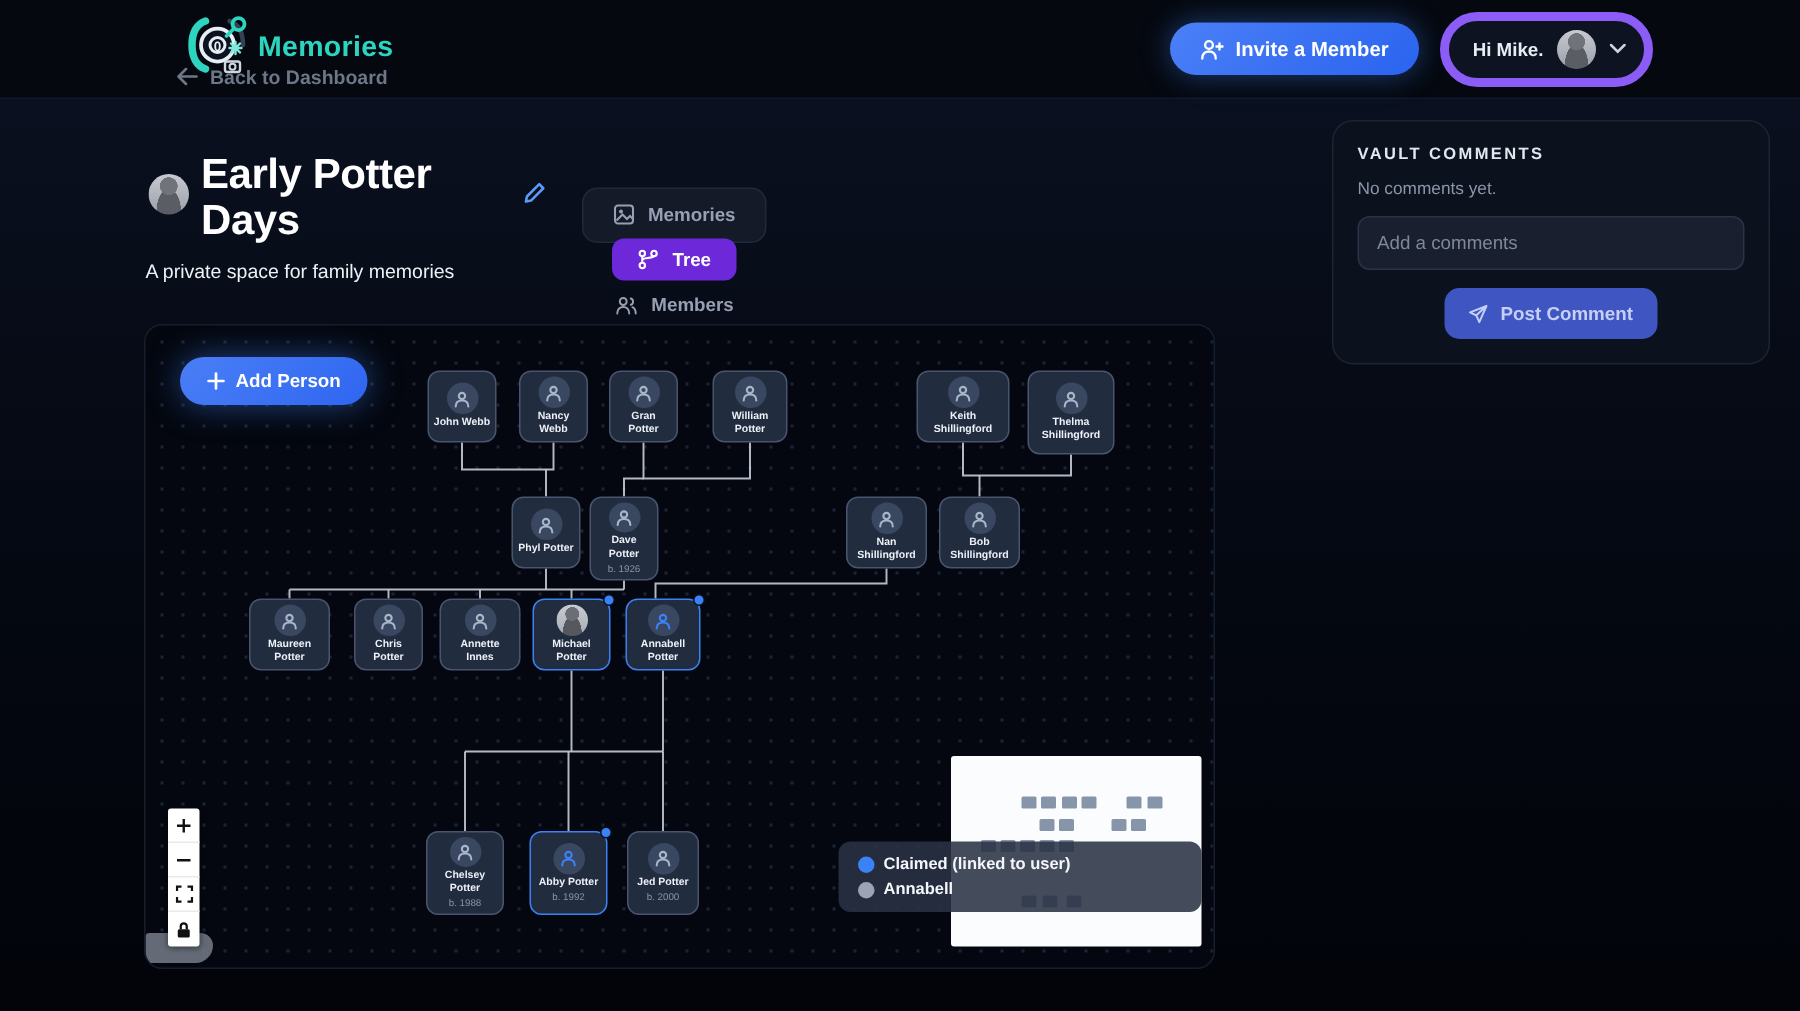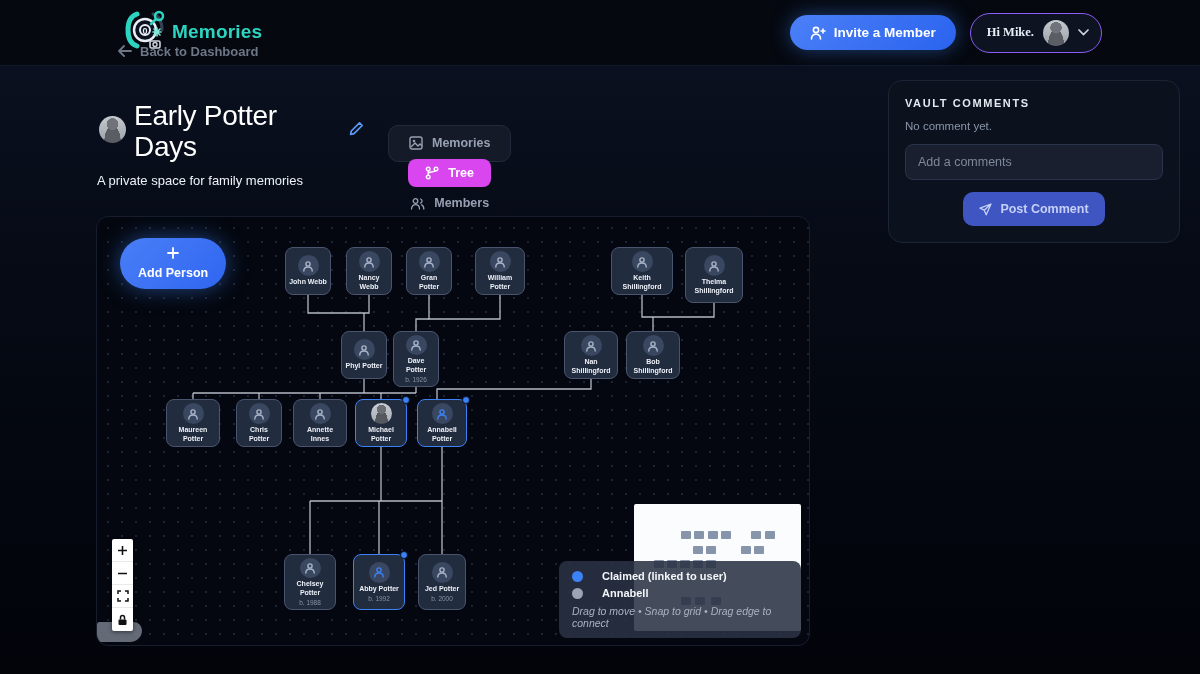--- a/index.html
+++ b/index.html
@@ -13,42 +13,42 @@
   .logo-ic { position:absolute; left:6px; top:8px; }
   .brand-name { position:absolute; left:54px; top:21px; font-size:19px; font-weight:700;
     color:#2dd4bf; letter-spacing:.2px; }
   .back-link { position:absolute; left:0px; top:44px; font-size:13px; font-weight:600;
     color:#6e7787; display:flex; align-items:center; gap:8px; cursor:pointer; }
   .header-right { margin-left:auto; margin-right:98px; display:flex; align-items:center; gap:14px; }
   .invite-btn { display:flex; align-items:center; gap:8px; background:linear-gradient(135deg,#4b80f7,#2a63ef);
     color:#fff; font-size:13.5px; font-weight:700; border:none; border-radius:999px;
     padding:10px 20px; box-shadow:0 0 20px rgba(59,130,246,.45); cursor:pointer; }
   .user-pill { display:flex; align-items:center; gap:9px; background:#0d1321;
-    border:1px solid #8b5cf6; border-radius:999px; padding:6px 12px 6px 16px; cursor:pointer;font-family:Liberation Serif, serif; }
+    border:6px solid #8b5cf6; border-radius:999px; padding:6px 12px 6px 16px; cursor:pointer; }
   .user-pill .greet { font-size:12.5px; font-weight:700; color:#e8edf5; }
   .avatar-photo { border-radius:50%;
     background: radial-gradient(circle at 50% 30%, #70747a 0 25%, rgba(0,0,0,0) 26%),
                 radial-gradient(ellipse at 50% 92%, #5a5e64 0 42%, rgba(0,0,0,0) 43%),
                 linear-gradient(#c7cacf,#9aa0a8); }
 
   
   .main { position:relative; width:1200px; height:608px;
     background:linear-gradient(180deg,#0a101f 0%, #060b16 30%, #03060e 70%, #02040a 100%); }
 
   .vault-avatar { position:absolute; left:99px; top:50px; width:27px; height:27px; }
   .page-title { position:absolute; left:134px; top:34px; width:210px; font-size:28px;
-    line-height:1.11; font-weight:400; color:#ffffff; letter-spacing:-.3px; }
+    line-height:1.11; font-weight:700; color:#ffffff; letter-spacing:-.3px; }
   .edit-ic { position:absolute; left:349px; top:55px; cursor:pointer; }
   .subtitle { position:absolute; left:97px; top:107px; font-size:13px; color:#eef2f7; }
 
   .tabs { position:absolute; left:388px; top:59px; height:37px; display:flex; align-items:center;
     background:#141a27; border:1px solid #212a3c; border-radius:10px; padding:3px; gap:2px;flex-direction:column; }
   .tab { display:flex; align-items:center; gap:9px; padding:7px 17px; border-radius:8px;
     font-size:12.5px; font-weight:600; color:#97a0b2; cursor:pointer; }
-  .tab.active { background:#d946ef; color:#ffffff; }
+  .tab.active { background:#6d28d9; color:#ffffff; }
   .tab svg { flex:0 0 auto; }
 
   
   .comments { position:absolute; left:888px; top:14px; width:292px; background:rgba(12,18,30,.92);
     border:1px solid #1c2534; border-radius:14px; padding:16px; }
   .comments-title { font-size:11px; font-weight:700; letter-spacing:1.6px; color:#e2e8f0; }
   .comments-empty { margin-top:11px; font-size:11.5px; color:#8b96a8; }
   .comment-input { margin-top:12px; height:36px; background:#191f2e; border:1px solid #293349;
     border-radius:8px; display:flex; align-items:center; padding-left:12px;
     font-size:12.5px; color:#7d8899; cursor:text; }
@@ -59,21 +59,21 @@
   
   .canvas { position:absolute; left:96px; top:150px; width:714px; height:430px;
     background-color:#04070f;
     background-image:radial-gradient(#1b2435 1px, rgba(0,0,0,0) 1.3px);
     background-size:14px 14px; background-position:4px 4px;
     border:1px solid #161e2e; border-radius:12px; overflow:hidden; }
 
   .add-person { position:absolute; left:23px; top:21px; display:flex; align-items:center; gap:7px;
     background:linear-gradient(135deg,#4a7ef7,#2f66f0); color:#fff; border:none; border-radius:999px;
     padding:9px 18px; font-size:12.5px; font-weight:700;
-    box-shadow:0 0 22px rgba(59,130,246,.5); cursor:pointer; z-index:4;flex-direction:column; }
+    box-shadow:0 0 22px rgba(59,130,246,.5); cursor:pointer; z-index:4; }
 
   #edges { position:absolute; left:0; top:0; z-index:1; }
 
   .node { position:absolute; z-index:2; background:#222c3f; border:1px solid #49556e; border-radius:8px;
     display:flex; flex-direction:column; align-items:center; justify-content:center; gap:2px;
     padding:3px 2px; cursor:grab; }
   .node.claimed { border:1.5px solid #3b82f6; }
   .node-avatar { width:21px; height:21px; border-radius:50%; background:#3a4760;
     display:flex; align-items:center; justify-content:center; }
   .node-avatar.photo { background: radial-gradient(circle at 50% 30%, #6b6f75 0 25%, rgba(0,0,0,0) 26%),
@@ -85,21 +85,21 @@
     background:#3b82f6; border:1px solid #0a1222; }
 
   
   .minimap { position:absolute; left:537px; top:287px; width:167px; height:127px;
     background:#fbfcfd; border-radius:2px; z-index:2; cursor:pointer; }
   .mm-node { position:absolute; width:10px; height:8px; background:#8795aa; border-radius:1px; }
 
   
   .legend { position:absolute; left:462px; top:344px; width:242px; z-index:3;
     background:rgba(42,50,68,.88); border-radius:8px; padding:9px 13px; }
-  .legend-row { display:flex; align-items:center; gap:19px; margin-bottom:5px; }
+  .legend-row { display:flex; align-items:center; gap:6px; margin-bottom:5px; }
   .legend-dot { width:11px; height:11px; border-radius:50%; }
   .legend-label { font-size:11px; font-weight:600; color:#f3f6fa; }
   .legend-hint { margin-top:6px; font-size:10.5px; font-style:italic; color:#aab2c2; }
 
   
   .zoom-ctrl { position:absolute; left:15px; top:322px; width:21px; background:#ffffff;
     border-radius:2px; z-index:3; box-shadow:0 1px 4px rgba(0,0,0,.5); }
   .zoom-btn { width:21px; height:23px; display:flex; align-items:center; justify-content:center;
     border-bottom:1px solid #e9e9e9; cursor:pointer; color:#111; font-size:14px; font-weight:600; }
   .zoom-btn:last-child { border-bottom:none; }
@@ -194,21 +194,21 @@
       <svg width="14" height="14" viewBox="0 0 14 14">
           <circle cx="7" cy="7" r="2.2" fill="none" stroke="currentColor" stroke-width="1.3"></circle>
           <path d="M7,1 V2.8 M7,11.2 V13 M1,7 H2.8 M11.2,7 H13 M2.8,2.8 L4,4 M10,10 L11.2,11.2 M11.2,2.8 L10,4 M4,10 L2.8,11.2" stroke="currentColor" stroke-width="1.3" stroke-linecap="round"></path>
         </svg>
       <span>Maureen</span>
     </div>
   </div>
 
   <div class="comments">
     <div class="comments-title">VAULT COMMENTS</div>
-    <div class="comments-empty">No comment yet.</div>
+    <div class="comments-empty">No comments yet.</div>
     <div class="comment-input">Add a comments</div>
     <div class="comment-actions">
       <button class="post-btn">
         <svg width="13" height="13" viewBox="0 0 13 13">
             <path d="M12,1 L1,5.2 L5.2,7.2 L7.2,11.8 Z M5.2,7.2 L12,1" fill="none" stroke="#c6d0f7" stroke-width="1.3" stroke-linejoin="round"></path>
           </svg>
         <span>Post Comment</span>
       </button>
     </div>
   </div>
@@ -433,21 +433,20 @@
 
     <div class="legend">
       <div class="legend-row">
         <span class="legend-dot" style="background:#3b82f6;"></span>
         <span class="legend-label">Claimed (linked to user)</span>
       </div>
       <div class="legend-row" style="margin-bottom:0;">
         <span class="legend-dot" style="background:#9aa4b5;"></span>
         <span class="legend-label">Annabell</span>
       </div>
-      <div class="legend-hint">Drag to move • Snap to grid • Drag edge to connect</div>
     </div>
 
     <div class="zoom-ctrl">
       <div class="zoom-btn">
         <svg width="11" height="11" viewBox="0 0 11 11">
             <path d="M5.5,1 V10 M1,5.5 H10" stroke="#111" stroke-width="1.6"></path>
           </svg>
       </div>
       <div class="zoom-btn">
         <svg width="11" height="11" viewBox="0 0 11 11">

